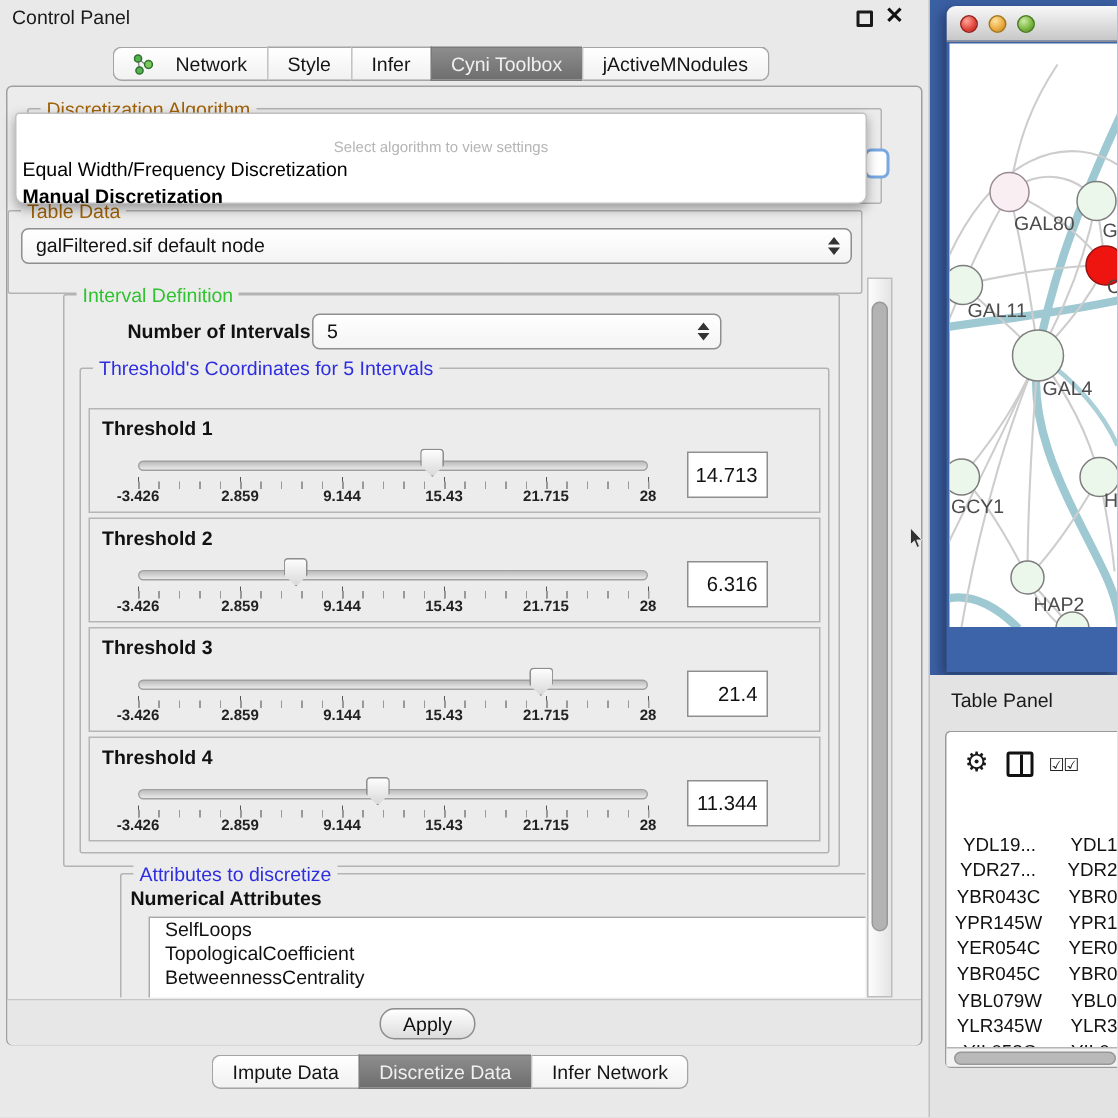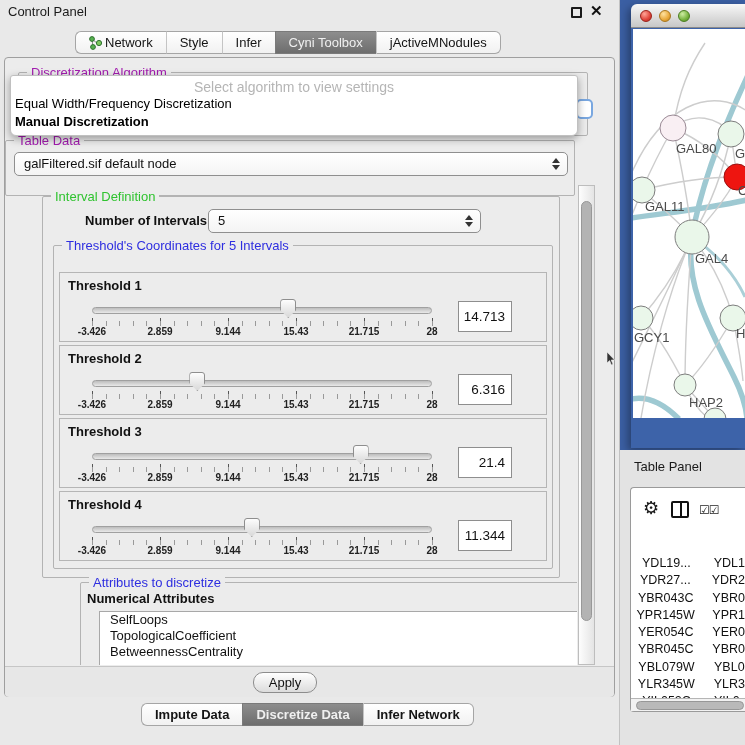--- a/index.html
+++ b/index.html
@@ -5,43 +5,43 @@
   html,body{margin:0;padding:0;background:#d8d8d8;}
   *{box-sizing:border-box;}
   .screen{position:relative;width:745px;height:745px;background:#e9e9e9;overflow:hidden;
     font-family:"Liberation Sans",sans-serif;color:#111;}
   
   .control-panel{position:absolute;left:0;top:0;width:620px;height:745px;background:#e9e9e9;border-right:1px solid #c2c2c2;}
   .cp-title{position:absolute;left:8px;top:4px;font-size:13px;color:#1a1a1a;}
   .float-btn{position:absolute;left:571px;top:7px;width:11px;height:11px;border:2px solid #1a1a1a;border-radius:1px;background:transparent;}
   .close-btn{position:absolute;left:590px;top:2px;font-size:15px;font-weight:bold;color:#111;line-height:18px;}
   .tabbar{position:absolute;display:flex;height:23px;}
-  .tab{display:flex;align-items:center;gap:3px;padding:0 13px;font-size:13px;background:linear-gradient(#ffffff,#f1f1f1);
+  .tab{display:flex;align-items:center;gap:15px;padding:0 13px;font-size:13px;background:linear-gradient(#ffffff,#f1f1f1);
     border-top:1px solid #a5a5a5;border-bottom:1px solid #a5a5a5;color:#141414;white-space:nowrap;}
   .tab + .tab{border-left:1px solid #c4c4c4;}
   .tab:first-child{border-left:1px solid #a5a5a5;border-radius:6px 0 0 6px;}
   .tab:last-child{border-right:1px solid #a5a5a5;border-radius:0 6px 6px 0;}
   .tab.selected{background:linear-gradient(#8d8d8d,#6e6e6e);color:#f0f0f0;border-color:#7a7a7a;}
   .main-panel{position:absolute;left:4px;top:57px;width:611px;height:640px;background:#ececec;
     border:1px solid #9f9f9f;border-radius:4px;}
   .group{position:absolute;border:1px solid #b3b3b3;border-radius:2px;}
   .group-title{position:absolute;top:-8px;left:8px;background:#ececec;padding:0 4px;font-size:13px;white-space:nowrap;}
   .t-green{color:#2fc32f;}
   .t-blue{color:#2e2ee0;}
-  .t-dark{color:#a21caf;}
+  .t-dark{color:#a16207;}
   .combo{position:absolute;background:linear-gradient(#ffffff,#f4f4f4);border:1px solid #8f8f8f;border-radius:5px;
     font-size:13px;line-height:22px;padding-left:9px;color:#111;}
   .combo .arrows{position:absolute;right:7px;top:4px;width:9px;height:14px;}
   .combo .arrows i{position:absolute;left:1px;width:0;height:0;border-left:4px solid transparent;border-right:4px solid transparent;}
   .combo .arrows .up{top:1px;border-bottom:5px solid #333;}
   .combo .arrows .dn{bottom:1px;border-top:5px solid #333;}
   
   .algo-popup{position:absolute;left:5px;top:17px;width:568px;height:61px;background:#fff;border:1px solid #c0c0c0;
     border-radius:3px 3px 6px 6px;box-shadow:0 3px 8px rgba(0,0,0,.35);z-index:30;}
-  .popup-hint{text-align:center;padding-top:3px;font-size:14px;color:#b5b5b5;}
+  .popup-hint{text-align:center;padding-top:17px;font-size:10px;color:#b5b5b5;}
   .popup-opt{font-size:13px;line-height:18px;padding-left:4px;color:#000;}
   .popup-opt.sel{font-weight:bold;}
   .focus-sliver{position:absolute;left:571px;top:41px;width:17px;height:20px;border:2px solid #79a7e0;border-radius:5px;background:#fff;z-index:5;}
   
   .viewport{position:absolute;left:34px;top:127px;width:538px;height:480px;overflow:hidden;}
   .noi-label{position:absolute;left:42px;top:16px;font-size:13px;font-weight:bold;}
   .thr-panel{position:absolute;left:5px;width:488px;height:70px;border:1px solid #b5b5b5;background:#ececec;}
   .thr-label{position:absolute;left:8px;top:5px;font-size:13px;font-weight:bold;}
   .thr-track{position:absolute;left:32px;top:34px;width:340px;height:7px;border:1px solid #a0a0a0;border-radius:4px;
     background:linear-gradient(#bdbdbd,#e9e9e9);}
@@ -261,21 +261,21 @@
 
       <div class="main-vscroll">
         <div class="thumb"></div>
       </div>
 
       <div class="apply-bar">
         <div class="apply-btn">Apply</div>
       </div>
     </div>
 
-    <div class="tabbar" style="left:141px;top:703px;font-weight:bold;" id="bottomTabs">
+    <div class="tabbar" style="left:141px;top:703px;" id="bottomTabs">
         <div class="tab">
           <span>Impute Data</span>
         </div>
         <div class="tab selected">
           <span>Discretize Data</span>
         </div>
         <div class="tab">
           <span>Infer Network</span>
         </div>
       </div>

